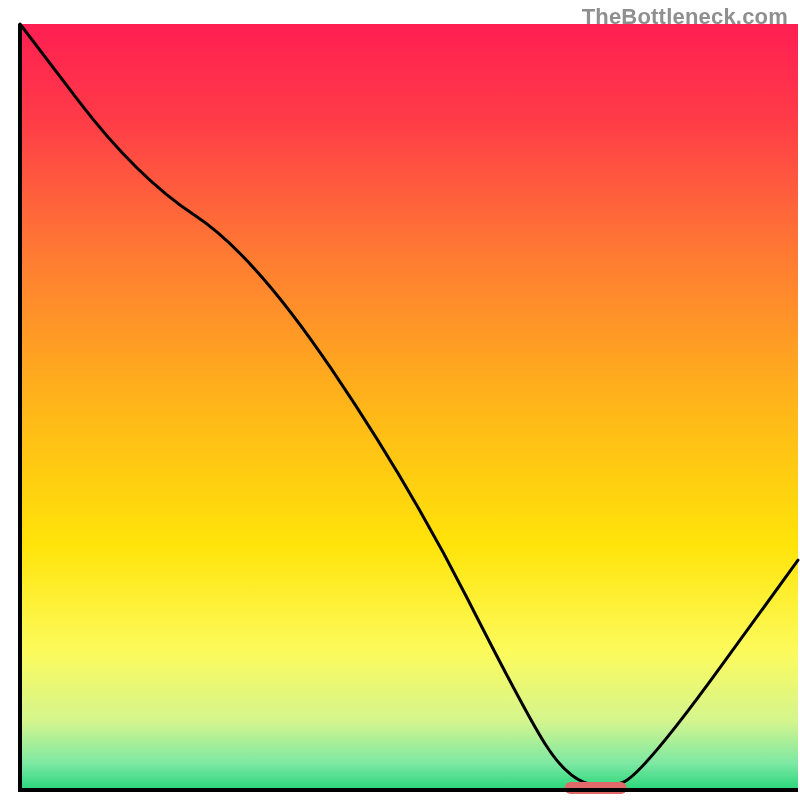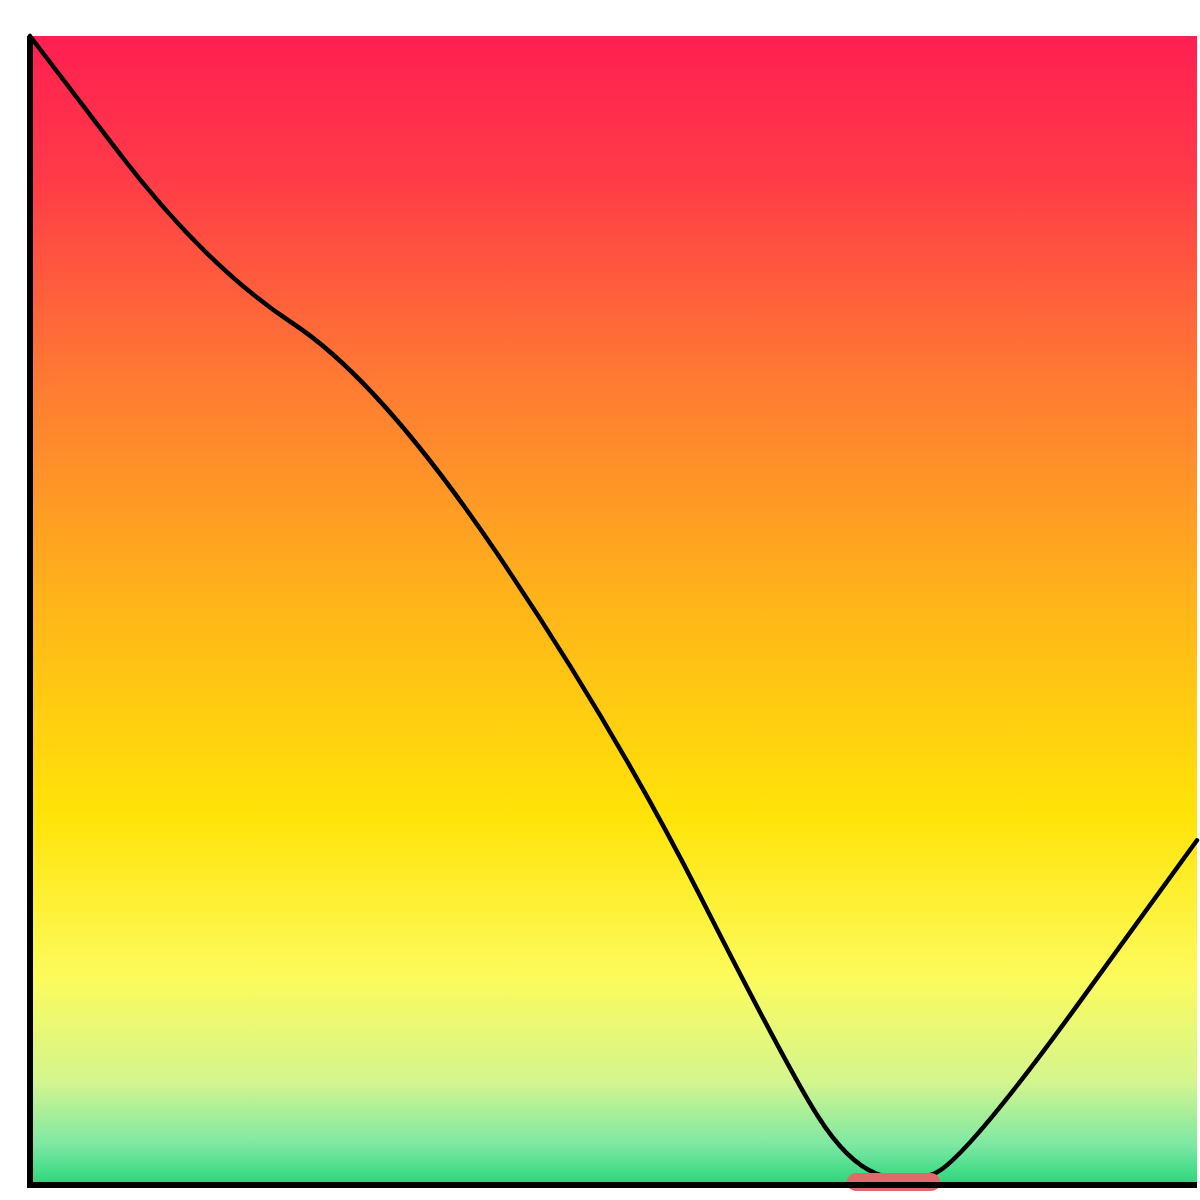--- a/index.html
+++ b/index.html
@@ -33,20 +33,21 @@
     left: 0;
     width: 800px;
     height: 800px;
   }
 </style>
 </head>
 <body>
 
 <div class="chart-wrap">
 
+  <div class="watermark">TheBottleneck.com</div>
 
   <svg class="plot-svg" viewBox="0 0 800 800">
     <defs>
       <linearGradient id="bg-grad" x1="0" y1="0" x2="0" y2="1">
       <stop offset="0%" stop-color="#ff1f52"></stop>
           <stop offset="12%" stop-color="#ff3a48"></stop>
           <stop offset="30%" stop-color="#ff7a33"></stop>
           <stop offset="50%" stop-color="#ffb619"></stop>
           <stop offset="68%" stop-color="#ffe409"></stop>
           <stop offset="82%" stop-color="#fcfb5d"></stop>

